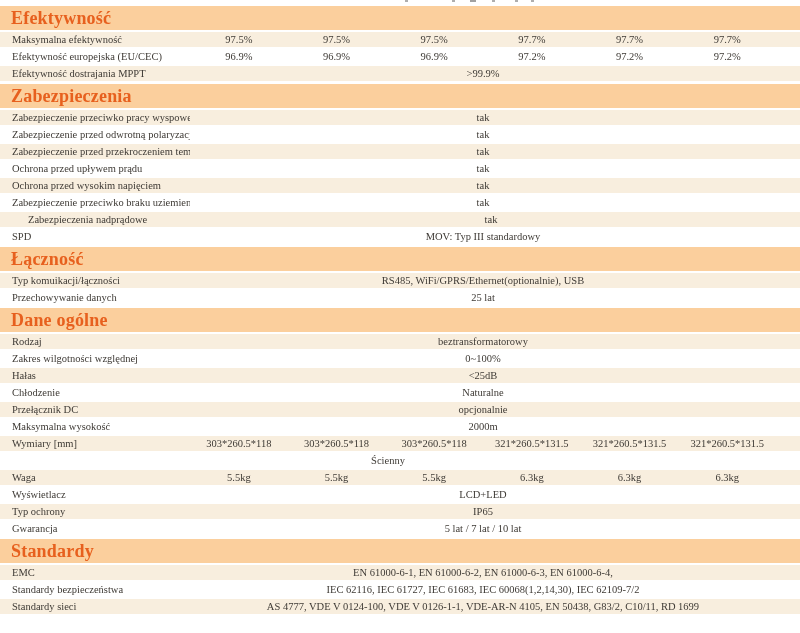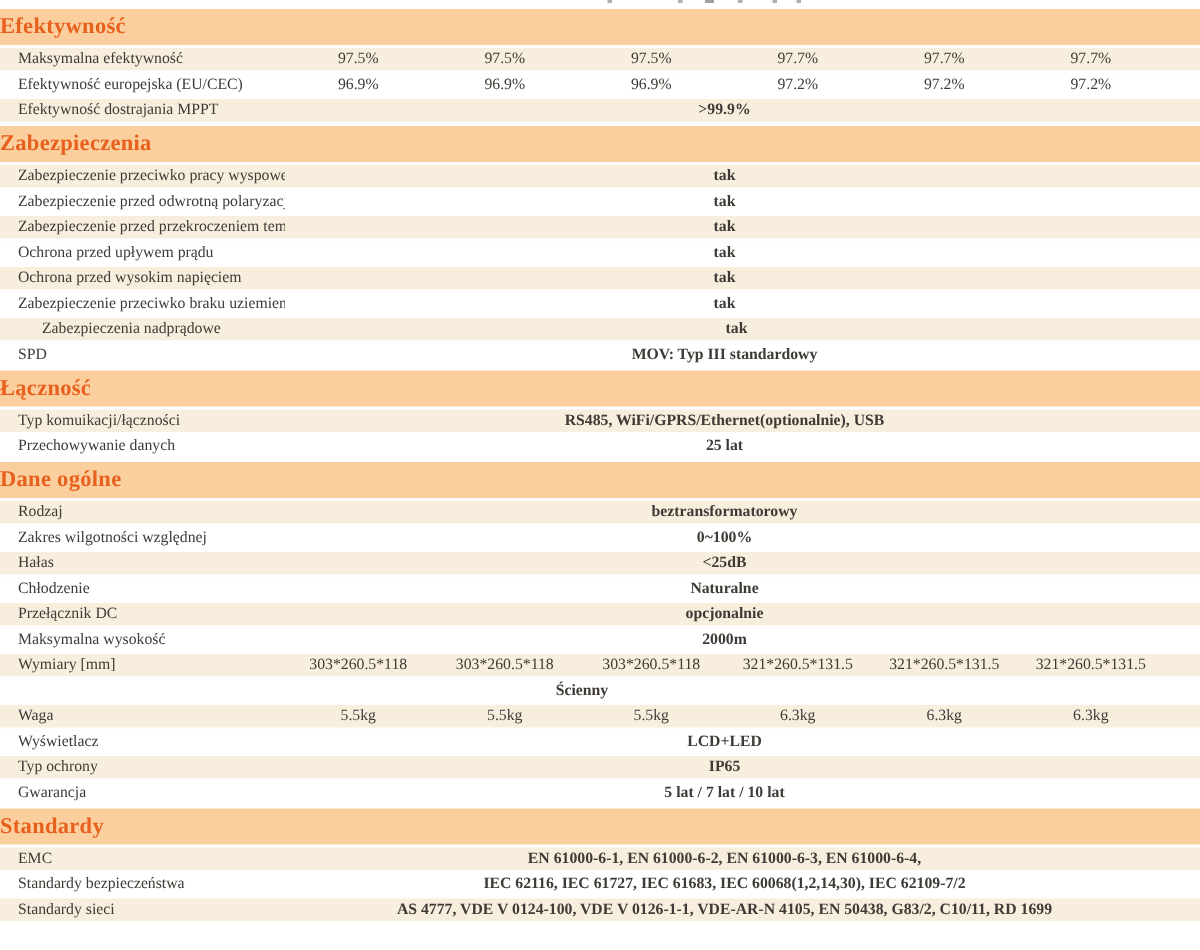--- a/index.html
+++ b/index.html
@@ -20,23 +20,24 @@
   }
   .speck.s1{left:405px}.speck.s2{left:452px}.speck.s3{left:470px;width:6px;background:#8a8a8a}
   .speck.s4{left:492px}.speck.s5{left:515px}.speck.s6{left:531px}
 
   .band{
     height:24px;
     margin:1px 0 2px 0;
     background:#fbcf9d;
   }
   .band .title{
-    font-size:15px;
+    font-size:18px;
     font-weight:bold;
     line-height:24px;
+    padding-left:11px;
     color:#e7601e;
     letter-spacing:.2px;
   }
   .row{
     display:flex;
     align-items:flex-start;
     height:15px;
     border-bottom:2px solid #ffffff;
     font-size:10.5px;
     line-height:15px;
@@ -56,21 +57,20 @@
     flex:1;
     display:flex;
     margin-right:24px;
   }
   .vals .v{flex:1;text-align:center;white-space:nowrap;}
   .single{
     flex:1;
     text-align:center;
     margin-right:24px;
     white-space:nowrap;
-    font-weight:bold;
   }
 </style>
 </head>
 <body>
 
 <div class="top-strip">
   <div class="speck s1"></div>
   <div class="speck s2"></div>
   <div class="speck s3"></div>
   <div class="speck s4"></div>

